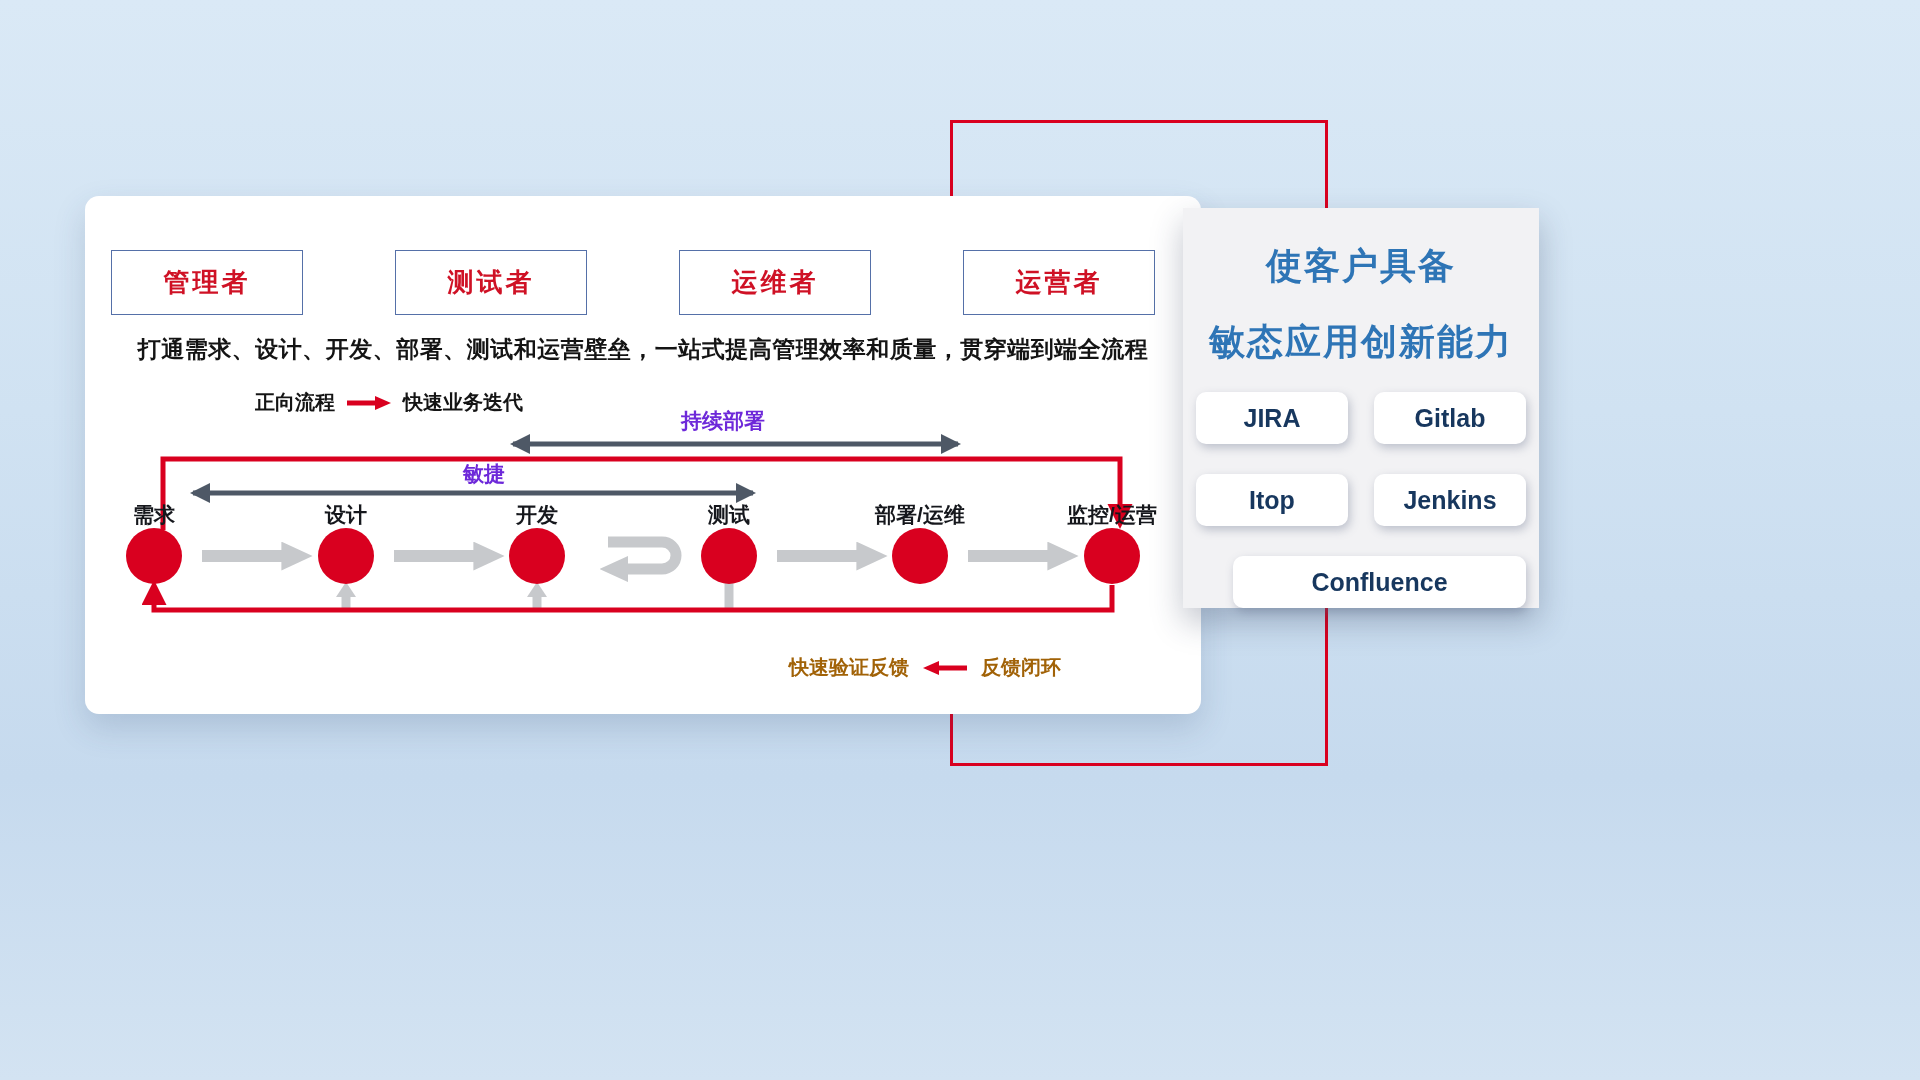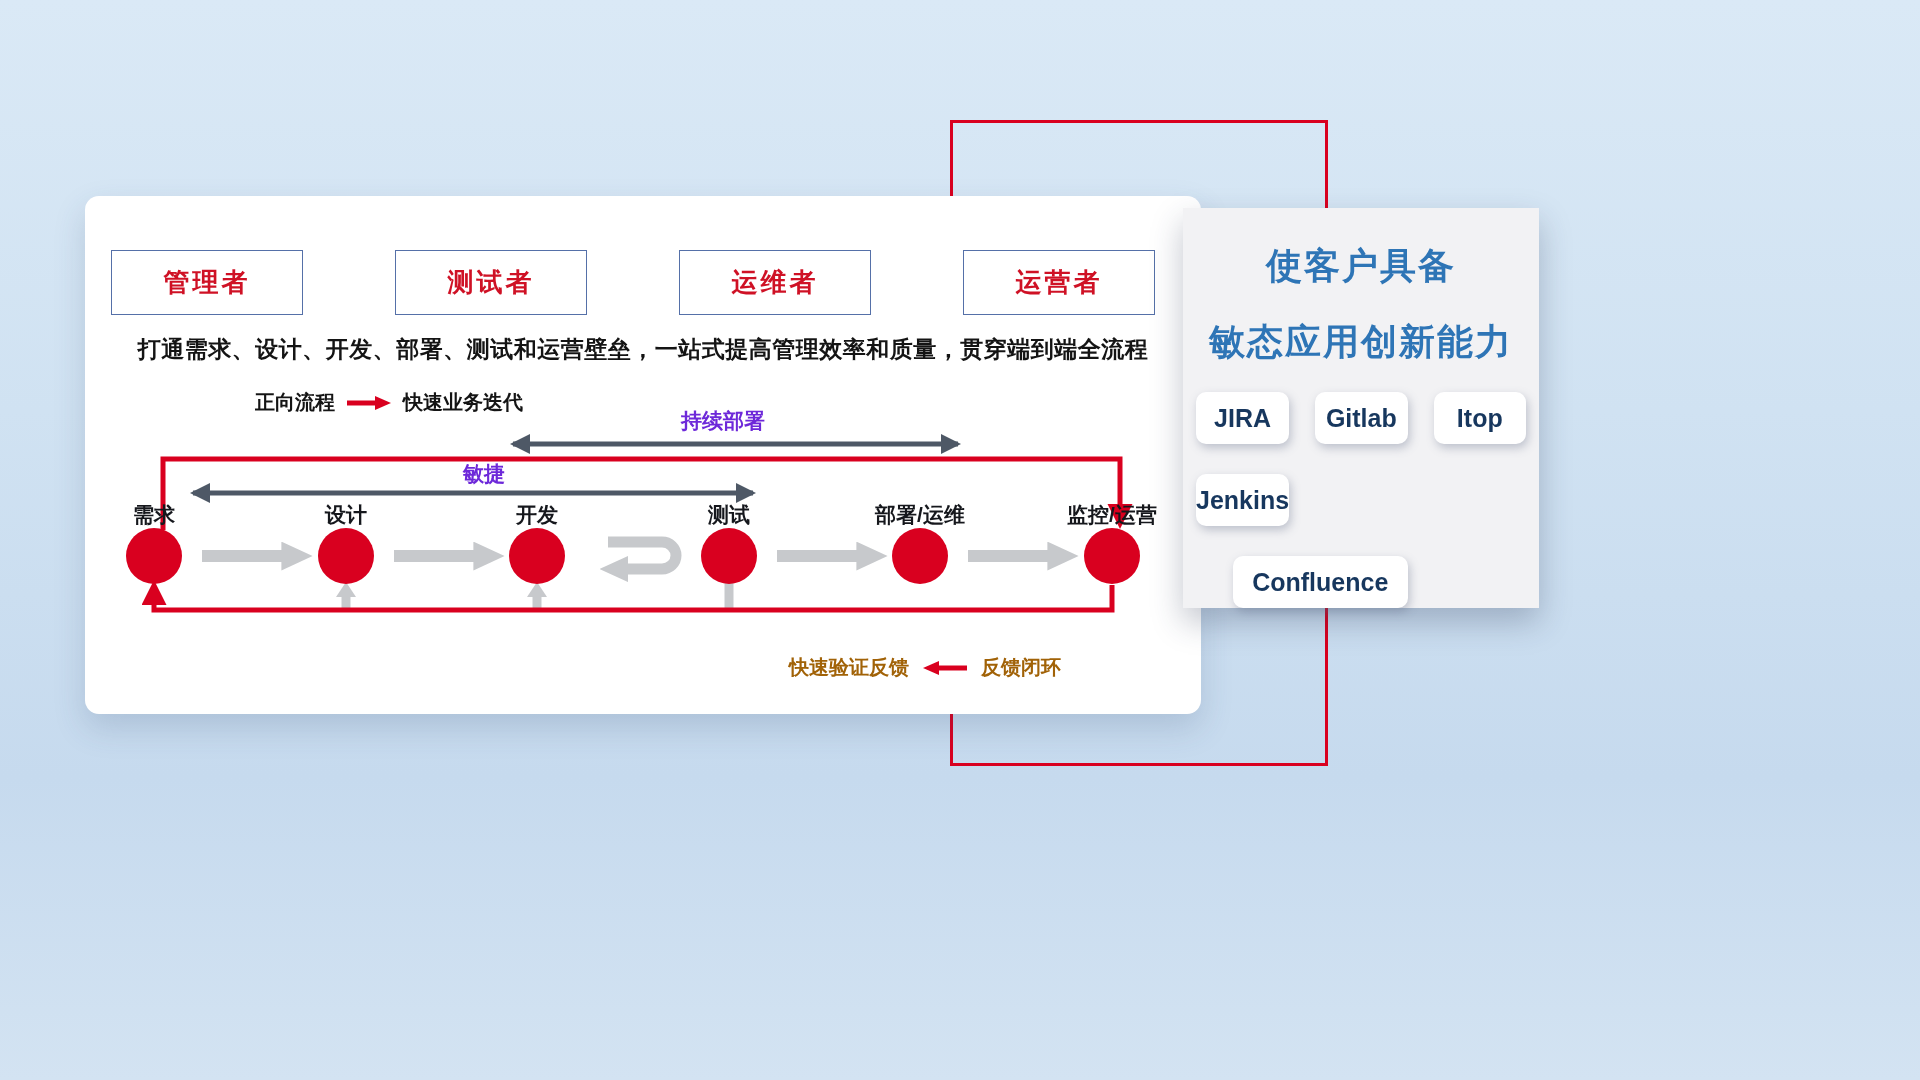--- a/index.html
+++ b/index.html
@@ -16,21 +16,21 @@
   .description{position:absolute;left:0;right:0;top:138px;text-align:center;font-size:23px;font-weight:bold;color:#141414;letter-spacing:.5px;}
   .legend-forward{position:absolute;left:170px;top:193px;display:flex;align-items:center;gap:10px;font-size:20px;font-weight:bold;color:#141414;}
   .legend-feedback{position:absolute;left:704px;top:458px;display:flex;align-items:center;gap:12px;font-size:20px;font-weight:bold;color:#a16207;}
   .flow-svg{position:absolute;left:0;top:0;}
   .stage-label{position:absolute;top:305px;transform:translateX(-50%);font-size:21px;font-weight:bold;color:#15171c;white-space:nowrap;}
   .span-label{position:absolute;transform:translateX(-50%);font-size:21px;font-weight:bold;color:#6d28d9;white-space:nowrap;}
   .side-panel{position:absolute;left:1183px;top:208px;width:356px;height:400px;background:#f2f2f4;box-shadow:0 14px 30px rgba(40,50,80,.28);}
   .sp-title{position:absolute;left:0;right:0;text-align:center;font-size:36px;font-weight:bold;color:#2e75b6;letter-spacing:2px;}
   .sp-t1{top:34px;}
   .sp-t2{top:110px;}
-  .tools{position:absolute;left:13px;right:13px;top:184px;display:grid;grid-template-columns:1fr 1fr 1fr;gap:30px 26px;}
+  .tools{position:absolute;left:13px;right:13px;top:184px;display:grid;grid-template-columns:1fr 1fr;gap:30px 26px;}
   .tool{height:52px;background:#ffffff;border-radius:10px;display:flex;align-items:center;justify-content:center;
     font-size:25px;font-weight:bold;color:#17375e;box-shadow:2px 4px 10px rgba(90,100,130,.35);}
   .tool-wide{grid-column:1 / 3;margin-left:37px;}
 </style>
 </head>
 <body>
 
 <div class="stage">
 
   <div class="red-frame"></div>

